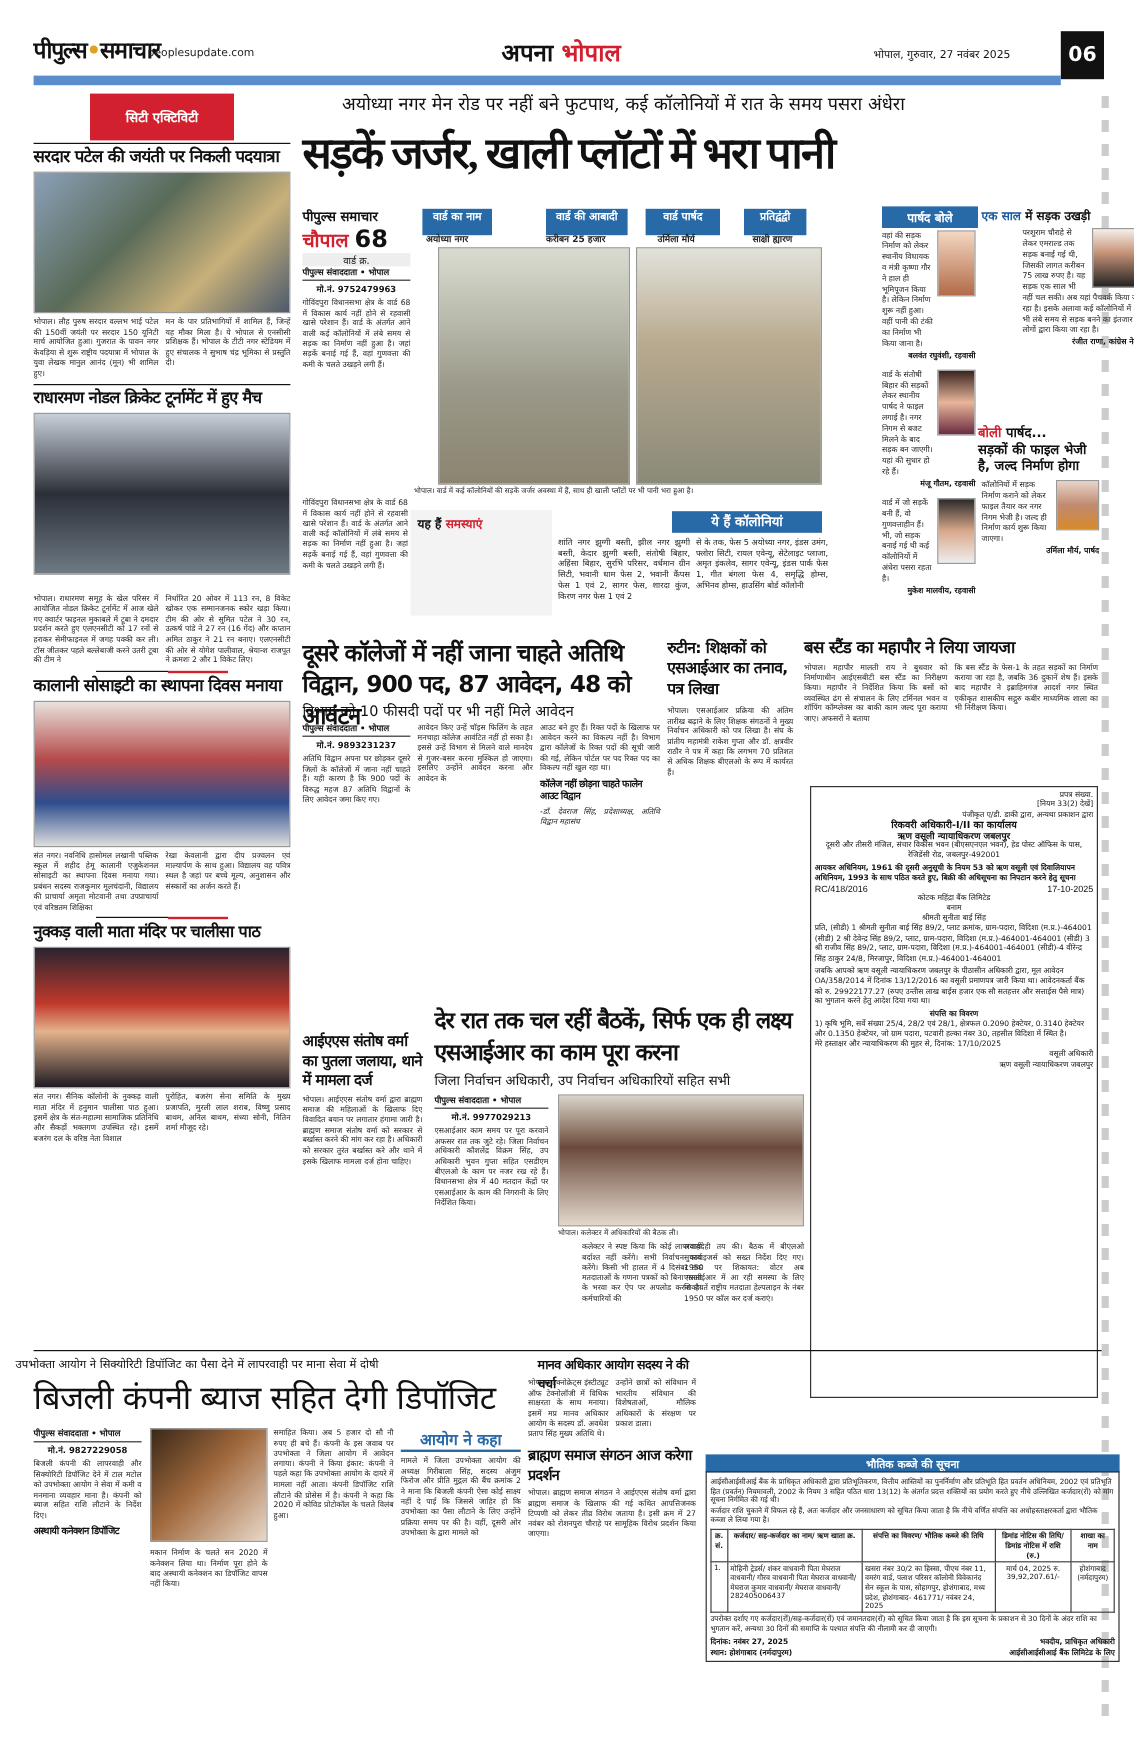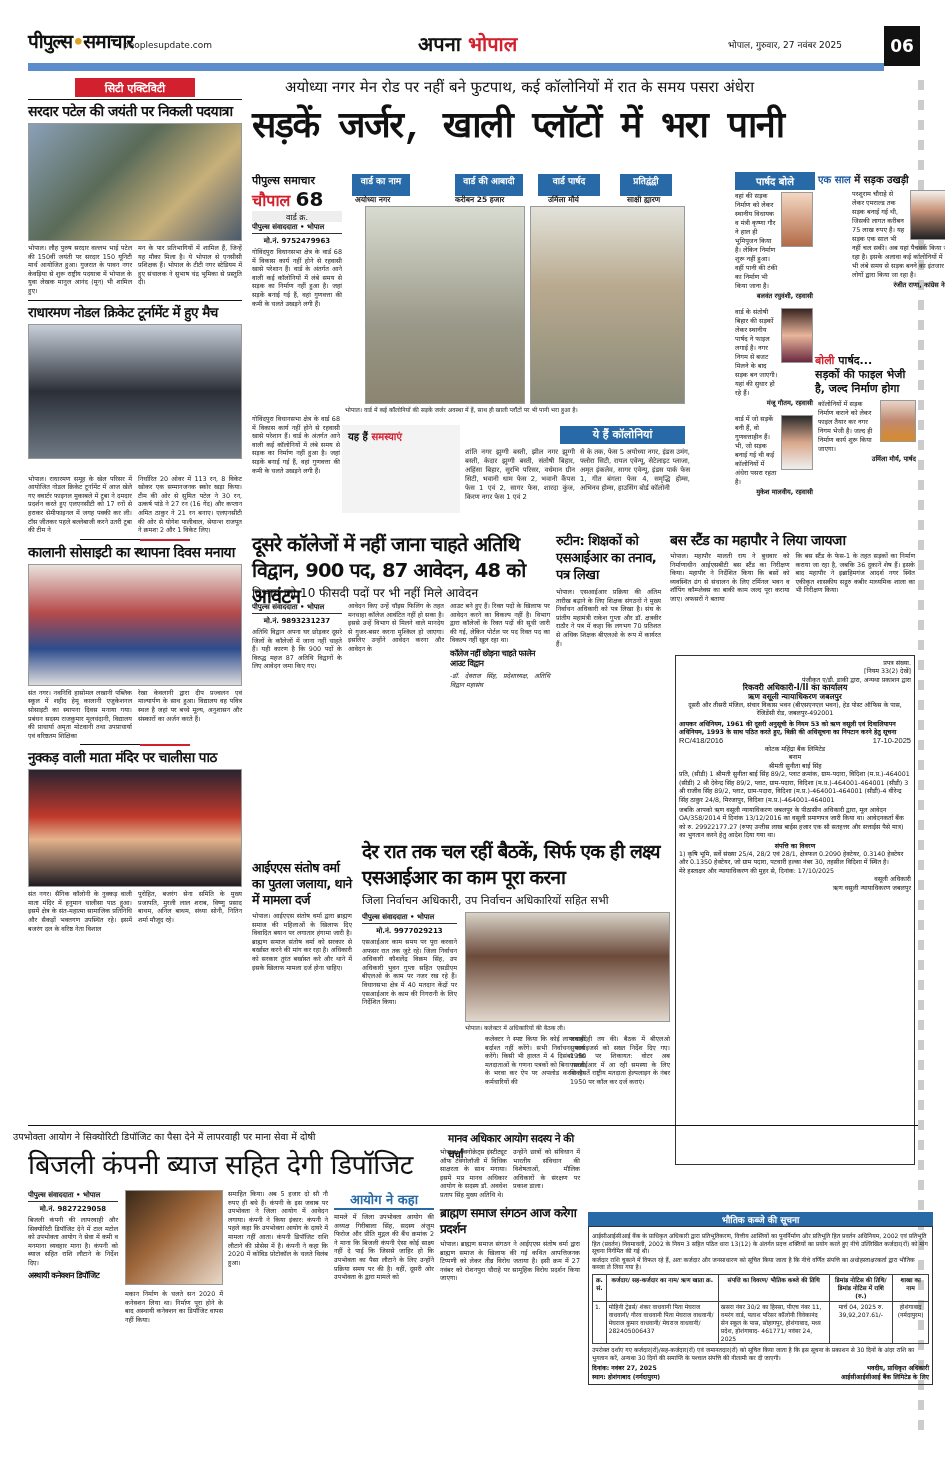--- a/index.html
+++ b/index.html
@@ -8,29 +8,29 @@
 .masthead{left:28px;top:28px;width:890px;height:34px}
 .logo{left:0;top:0;font-family:"DejaVu Serif",serif;font-weight:bold;font-size:19px;letter-spacing:-1px}
 .logo .dot{color:#e0a020}
 .site{left:95px;top:12px;font-size:9px;color:#222}
 .sect{left:390px;top:2px;font-family:"DejaVu Serif",serif;font-weight:bold;font-size:20px}
 .sect .red{color:#d3202f}
 .date{left:700px;top:10px;font-size:9px}
 .pageno{left:856px;top:-2px;width:36px;height:40px;background:#111;color:#fff;font-weight:bold;font-size:17px;text-align:center;line-height:40px}
 .bluebar{left:28px;top:63px;width:856px;height:8px;background:#5b8ccc}
 .col-left{left:28px;top:72px;width:214px}
-.tag-red{background:#d3202f;color:#fff;font-weight:bold;font-size:11px;text-align:center;padding:2px 0}
+.tag-red{background:#d3202f;color:#fff;font-weight:bold;font-size:11px;text-align:center;padding:12px 0}
 .hline{border-top:1.5px solid #111}
 .hd{font-family:"DejaVu Serif",serif;font-weight:bold;font-size:14px;line-height:18px;letter-spacing:-0.5px}
 .photo{background:linear-gradient(135deg,#8aa0b8,#5a6b58 40%,#c8b07a 70%,#4c5a6c);border:1px solid #999}
 .txt{font-size:6.4px;line-height:8.6px;color:#222;text-align:justify}
 .cols2{display:flex;gap:6px}
 .cols2>div{flex:1}
 .kicker{left:285px;top:76px;font-family:"DejaVu Serif",serif;font-size:15px}
-.mainhd{left:252px;top:106px;font-family:Liberation Mono, monospace;font-weight:bold;font-size:36px;letter-spacing:-1.5px;line-height:44px}
+.mainhd{left:252px;top:106px;font-family:Liberation Serif, serif;font-weight:bold;font-size:36px;letter-spacing:-1.5px;line-height:44px}
 .chaupal{left:252px;top:172px;width:90px}
 .chaupal .brand{font-family:"DejaVu Serif",serif;font-weight:bold;font-size:11px}
 .chaupal .cp{color:#d3202f;font-weight:bold;font-size:16px}
 .chaupal .num{font-weight:bold;font-size:20px}
 .chaupal .wk{background:#eee;font-size:8px;text-align:center}
 .wardbox{top:174px;height:22px;background:#2869a8;color:#fff;font-size:9px;font-weight:bold;text-align:center;line-height:14px;padding:0 4px}
 .wardval{font-size:7.5px;top:194px;font-weight:bold;color:#222}
 .parshad{left:735px;top:172px;width:80px;background:#2869a8;color:#fff;font-weight:bold;font-size:10px;text-align:center;padding:2px}
 .ekaal{left:818px;top:172px;font-weight:bold;font-size:10px;color:#1c5aa0}
 .ekaal b{color:#111}

